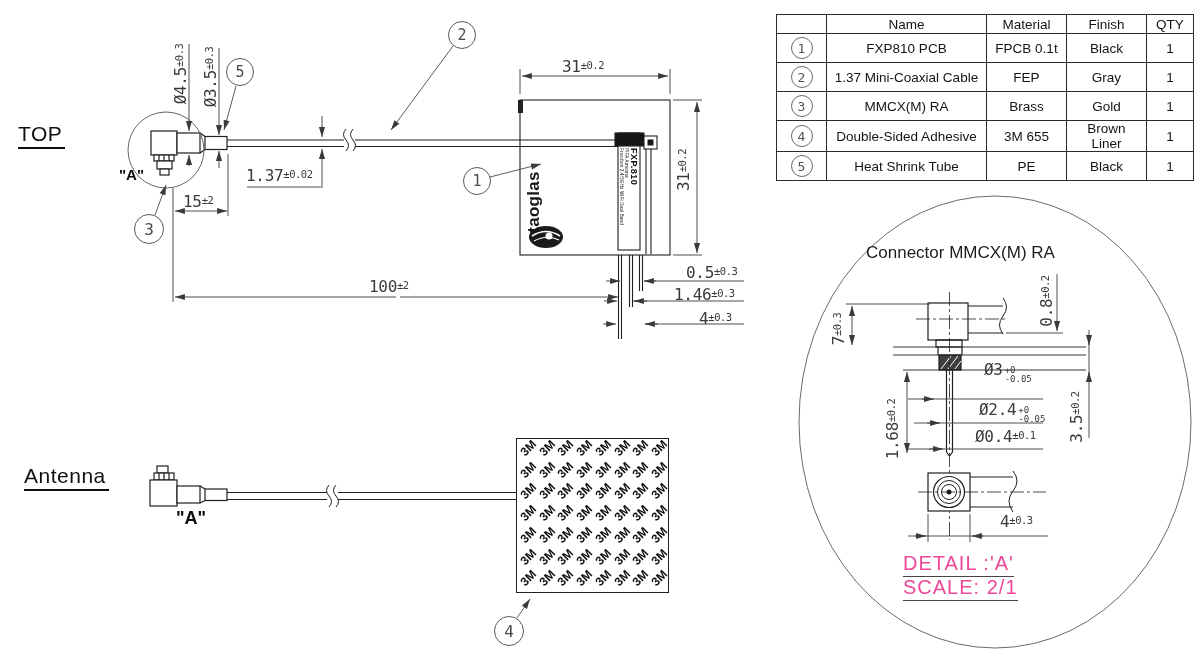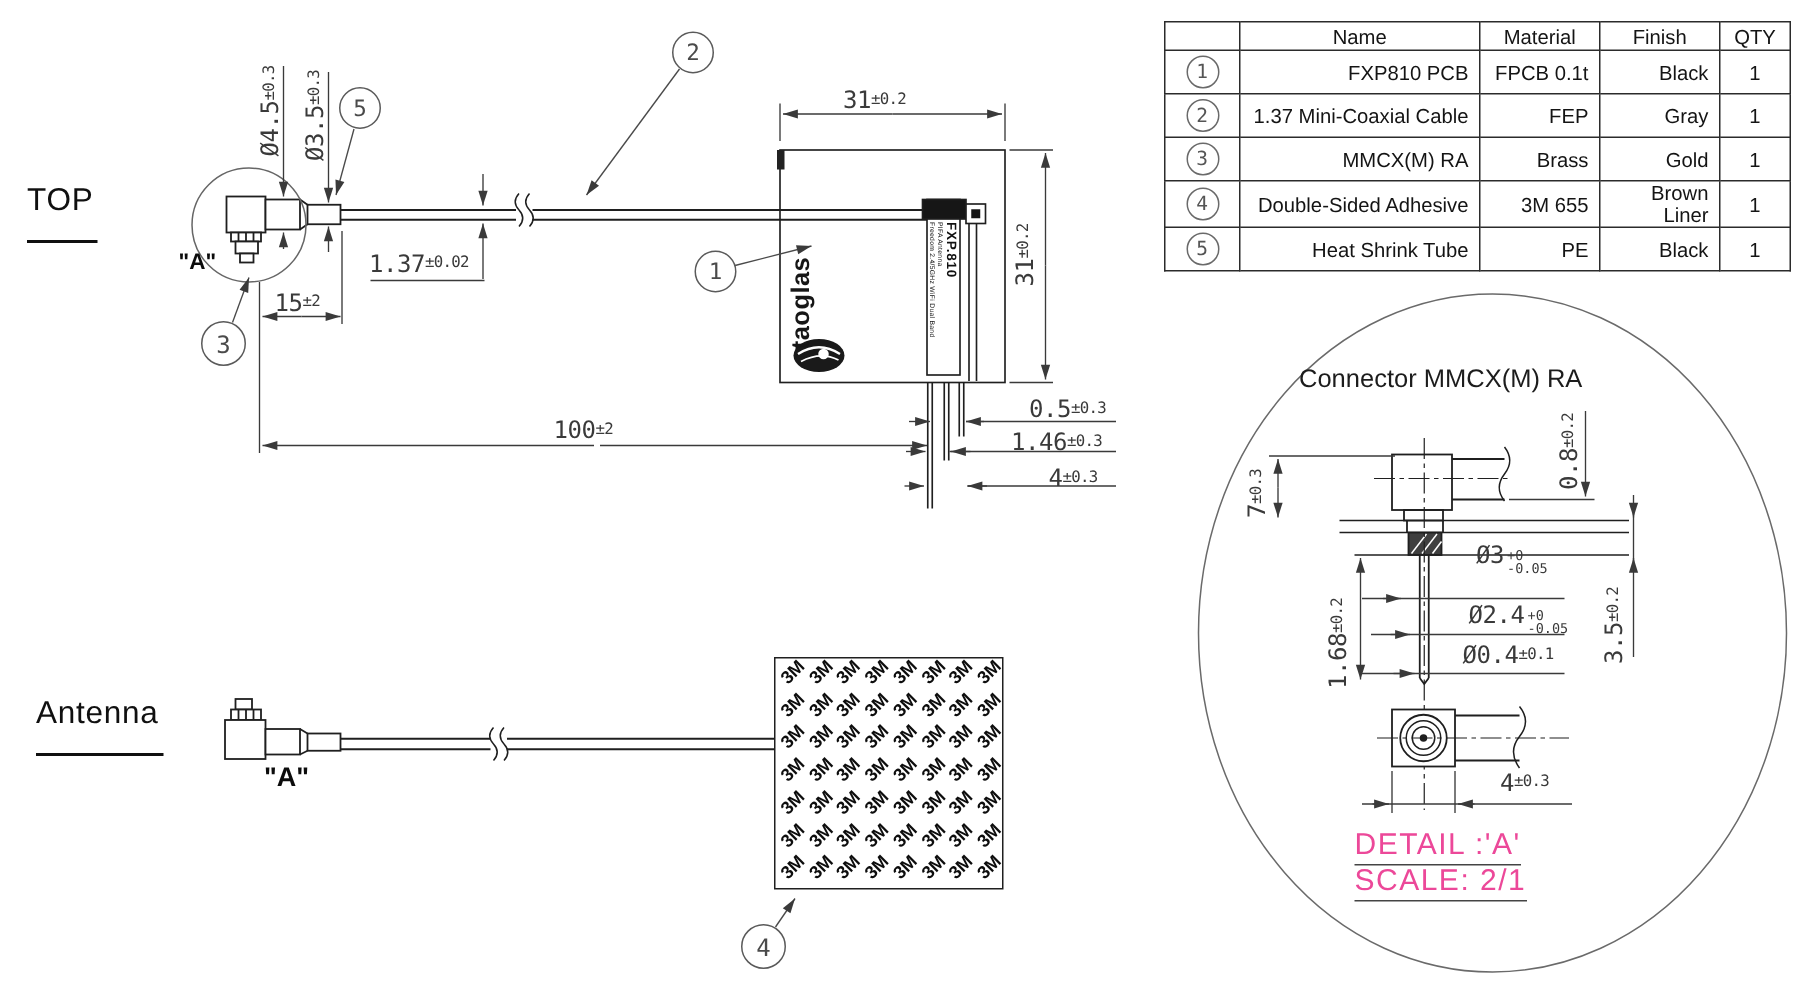--- a/index.html
+++ b/index.html
@@ -4,29 +4,29 @@
 <style>
   *{margin:0;padding:0;box-sizing:border-box}
   html,body{width:1200px;height:664px}
   body{position:relative;background:#fff;font-family:"Liberation Sans",sans-serif;overflow:hidden}
   svg.lw{position:absolute;left:0;top:0;z-index:1}
   .txt{position:absolute;z-index:2;white-space:nowrap}
   .dim{font-family:"DejaVu Sans Mono",monospace;color:#3a3a3a;font-size:16px;letter-spacing:-0.3px}
   .dim .tol{font-size:10.5px;vertical-align:3px;letter-spacing:-0.5px}
   .dim .stk{display:inline-flex;flex-direction:column;font-size:9px;line-height:1.05;vertical-align:2px;margin-left:2px;letter-spacing:0}
   .rot{transform:translate(-50%,-50%) rotate(-90deg)}
-  .viewlbl{font-size:21px;color:#101010;border-bottom:2px solid #101010;padding:0 3px 14px 0;letter-spacing:0.5px}
+  .viewlbl{font-size:21px;color:#101010;border-bottom:2px solid #101010;padding:0 3px 1px 0;letter-spacing:0.5px}
   .marker-a{font-weight:bold;color:#0c0c0c;font-size:15px}
   .marker-a.big{font-size:18px}
   .note{font-size:14px;color:#101010;line-height:18px}
   .balloon{position:absolute;z-index:2;border:1.2px solid #5a5a5a;border-radius:50%;display:flex;align-items:center;justify-content:center;font-family:"DejaVu Sans Mono",monospace;color:#4a4a4a;background:#fff}
   .b28{width:28px;height:28px;font-size:15px}
   .b30{width:30px;height:30px;font-size:16px}
   .parts{position:absolute;left:776px;top:14px;z-index:2;border-collapse:collapse;table-layout:fixed}
-  .parts th,.parts td{border:1px solid #2b2b2b;font-size:13.5px;color:#141414;font-weight:normal;padding:0 7px;height:29px;text-align:right;vertical-align:middle;overflow:hidden}
+  .parts th,.parts td{border:1px solid #2b2b2b;font-size:13.5px;color:#141414;font-weight:normal;padding:0 7px;height:29px;text-align:center;vertical-align:middle;overflow:hidden}
   .parts thead th{height:19px;text-align:center;padding:0 3px}
   .parts .c-no{text-align:center;padding:0}
   .parts .c-qty{text-align:center}
   .tbal{display:inline-flex;width:22px;height:22px;border:1px solid #6a6a6a;border-radius:50%;align-items:center;justify-content:center;font-family:"DejaVu Sans Mono",monospace;font-size:13px;color:#555;background:#fff}
   .adhesive{position:absolute;left:516px;top:438px;width:153px;height:155px;border:1.3px solid #1f1f1f;overflow:hidden;z-index:2;background:#fff}
   .m3{position:absolute;transform:rotate(-45deg);font-weight:bold;font-size:12px;color:#0d0d0d;font-family:"Liberation Sans",sans-serif}
   .strip{position:absolute;left:619px;top:148px;width:20px;height:100px;z-index:3;writing-mode:vertical-rl;overflow:hidden;color:#111}
   .strip .s1{display:block;font-weight:bold;font-size:9px;letter-spacing:0.5px}
   .strip .s2,.strip .s3{display:block;font-size:4.5px;letter-spacing:0.2px}
   .brand{font-weight:bold;font-size:17px;color:#161616;letter-spacing:0.3px}

